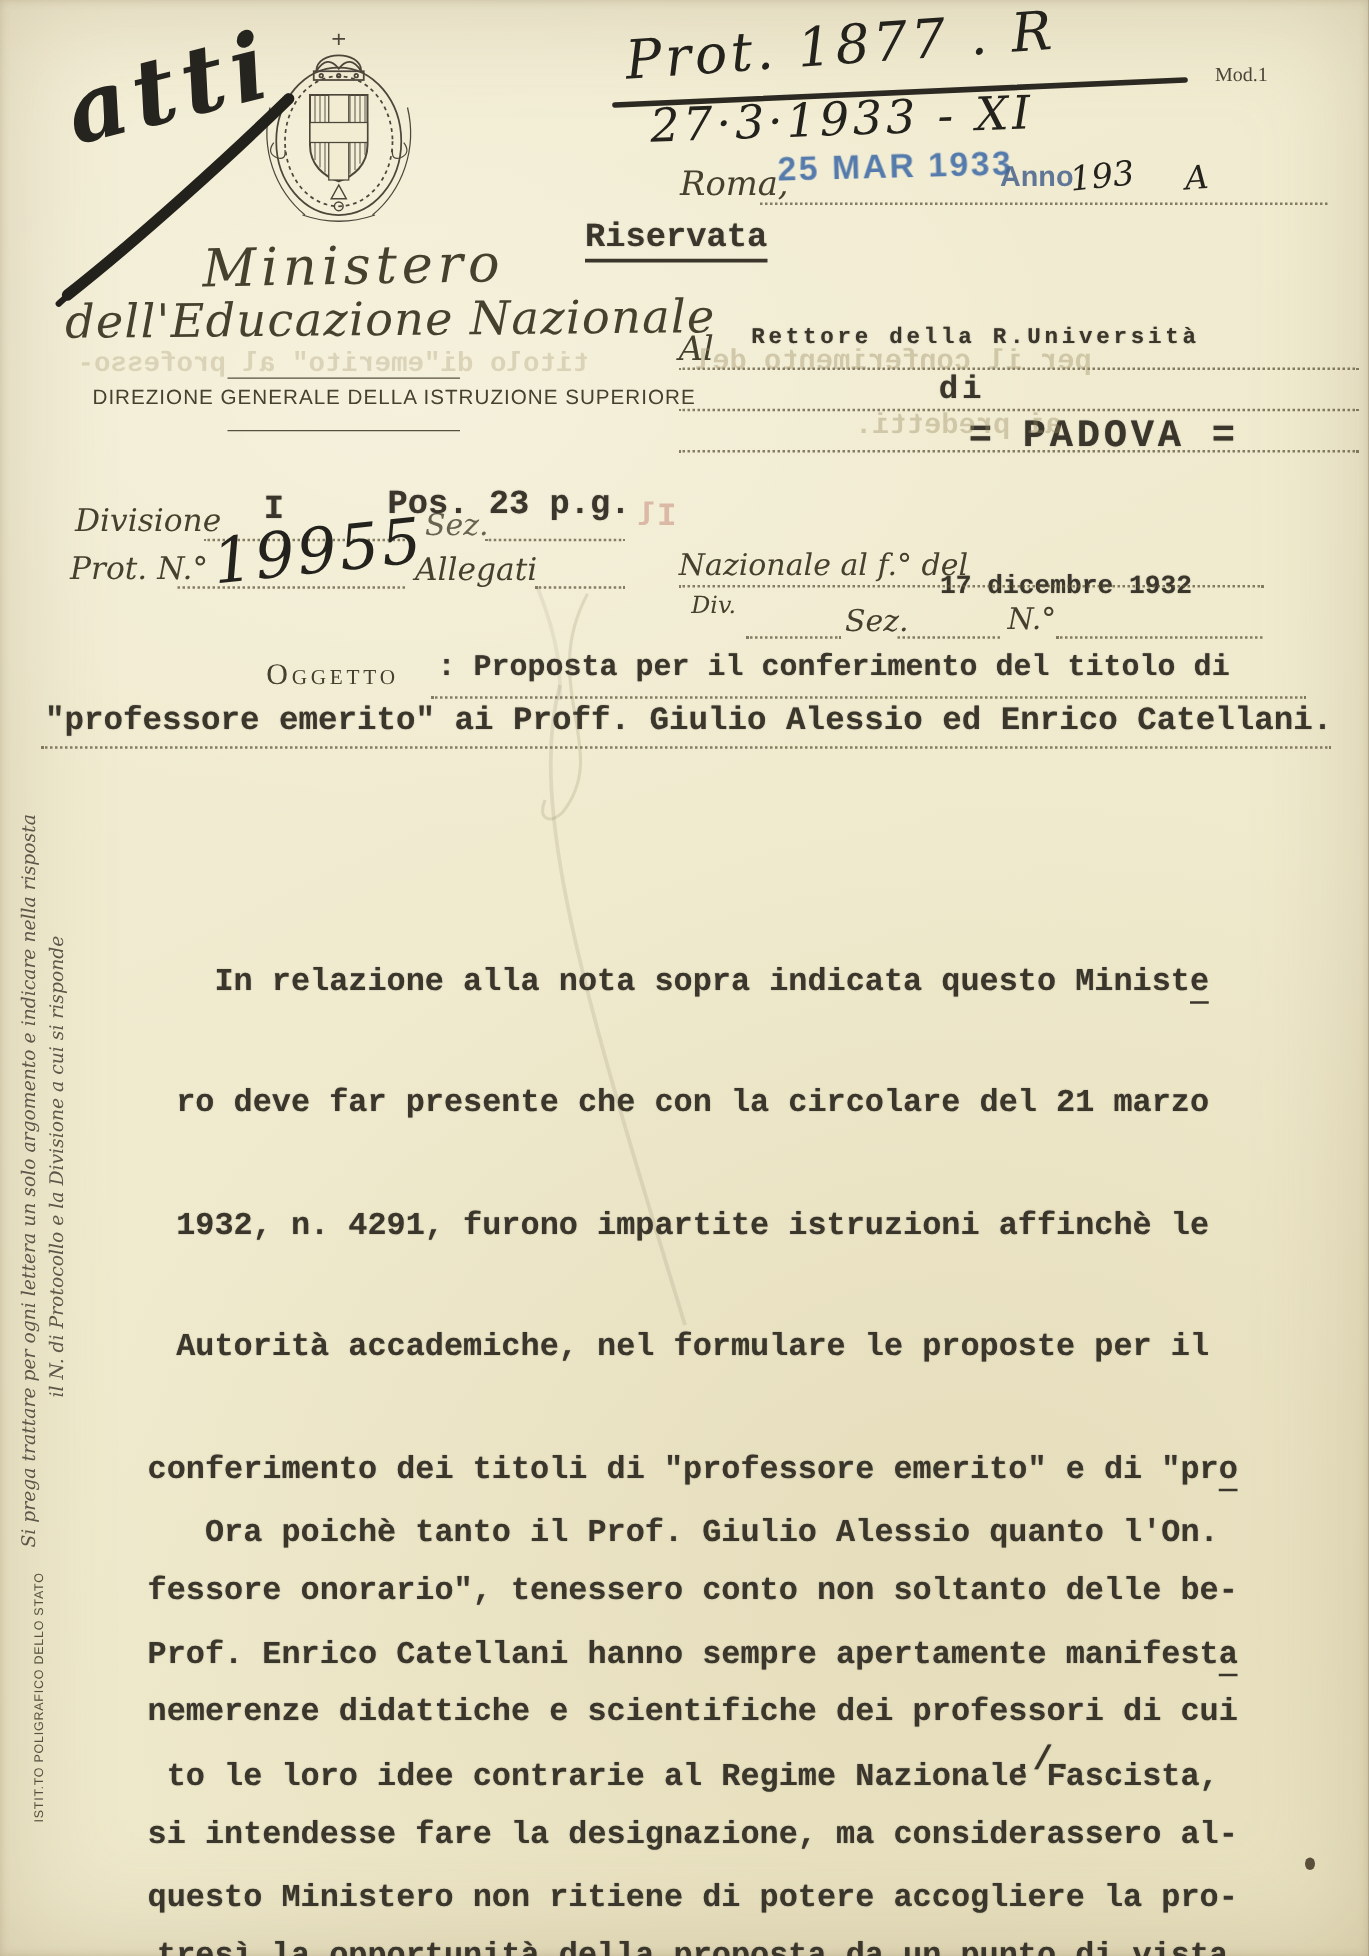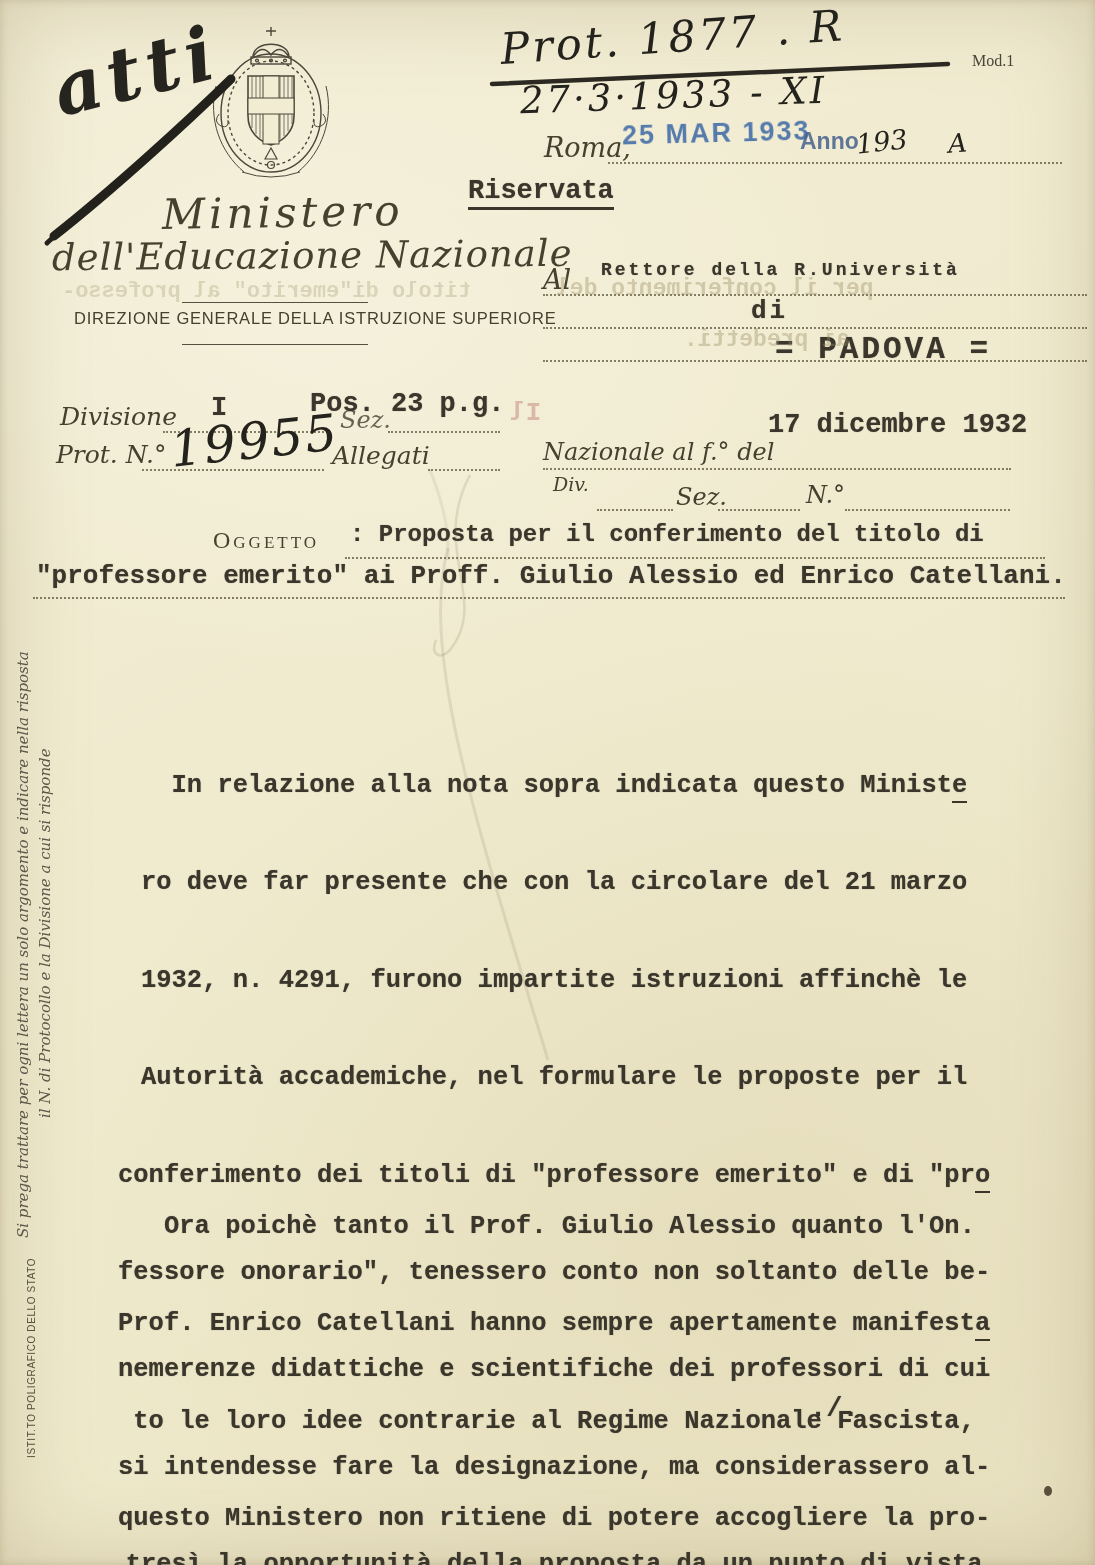--- a/index.html
+++ b/index.html
@@ -95,21 +95,21 @@
   <div class="abs tw" style="left:310px;top:389px;font-size:27px;">Pos. 23 p.g.</div>
   <div class="abs dots" style="left:388px;top:431px;width:112px;"></div>
 
   <div class="abs script" style="left:56px;top:440px;font-size:25px;">Prot. N.°</div>
   <div class="abs hand" style="left:170px;top:412px;font-size:50px;transform:rotate(-6deg);letter-spacing:2px;">19955</div>
   <div class="abs dots" style="left:142px;top:469px;width:182px;"></div>
   <div class="abs script" style="left:332px;top:441px;font-size:25px;">Allegati</div>
   <div class="abs dots" style="left:428px;top:469px;width:72px;"></div>
 
   <div class="abs script" style="left:543px;top:438px;font-size:24px;">Nazionale al f.° del</div>
-  <div class="abs tw" style="left:752px;top:410px;font-size:27px;margin-left:16px;">17 dicembre 1932</div>
+  <div class="abs tw" style="left:752px;top:458px;font-size:21px;">17 dicembre 1932</div>
   <div class="abs dots" style="left:543px;top:468px;width:468px;"></div>
 
   <div class="abs script" style="left:553px;top:473px;font-size:19px;">Div.</div>
   <div class="abs dots" style="left:597px;top:509px;width:76px;"></div>
   <div class="abs script" style="left:676px;top:483px;font-size:24px;">Sez.</div>
   <div class="abs dots" style="left:718px;top:509px;width:82px;"></div>
   <div class="abs script" style="left:806px;top:481px;font-size:24px;">N.°</div>
   <div class="abs dots" style="left:845px;top:509px;width:165px;"></div>
 
   <div class="abs" style="left:213px;top:527px;font-size:24px;font-family:'Liberation Serif',serif;font-variant:small-caps;letter-spacing:3px;color:#45412f;">Oggetto</div>

